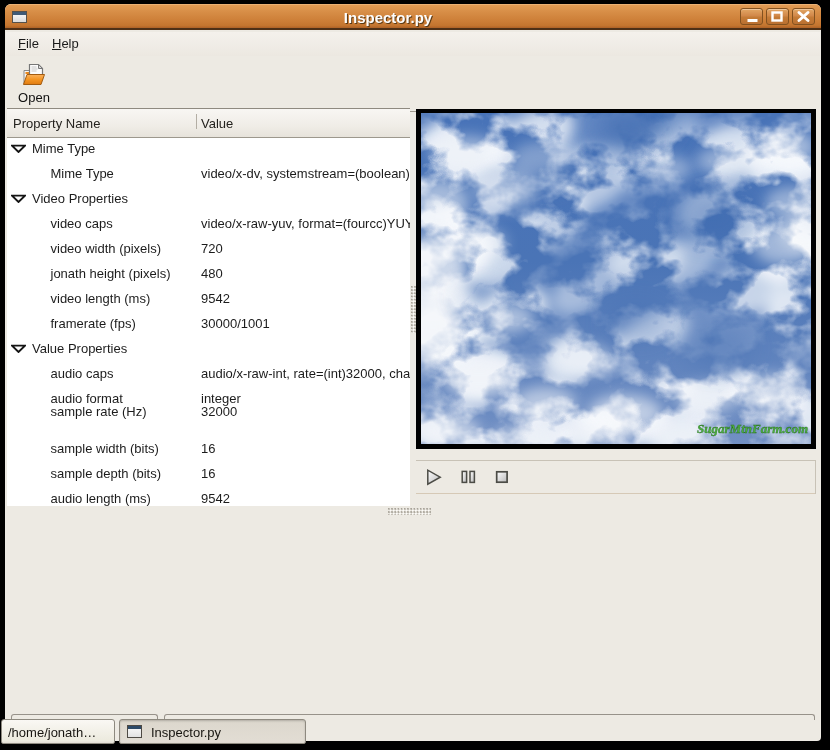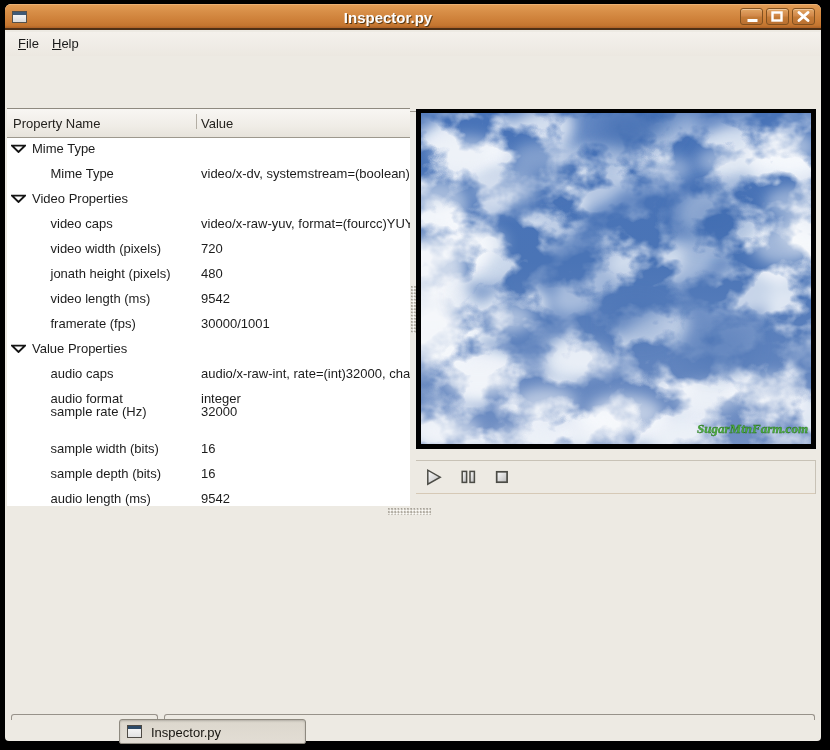--- a/index.html
+++ b/index.html
@@ -96,20 +96,40 @@
       </div>
       <div class="wbtn" style="left:787px;">
         <svg width="21" height="15">
             <path d="M6 3.5 L15 11.5 M15 3.5 L6 11.5" stroke="#fff" stroke-width="3" stroke-linecap="round"></path>
           </svg>
       </div>
     </div>
     <div id="menubar">
       <div class="mi" style="left:12px;"><span style="text-decoration:underline;">F</span>ile</div>
       <div class="mi" style="left:46px;"><span style="text-decoration:underline;">H</span>elp</div>
+    </div>
+    <div id="toolbar">
+      <svg style="position:absolute;left:15px;top:7px;" width="26" height="25" viewBox="0 0 26 25">
+        <g>
+          <path d="M3 7.5 L14 7.5 L14 21 L3 21 Z" fill="#f7f7f7" stroke="#8a8a8a" stroke-width="1"></path>
+          <rect x="4.5" y="9" width="8" height="2" fill="#e8871e"></rect>
+          <path d="M8.5 1.5 L17.5 1.5 L21.5 5.5 L21.5 16 L8.5 16 Z" fill="#fbfbfb" stroke="#777" stroke-width="1.2"></path>
+          <path d="M17.5 1.5 L17.5 5.5 L21.5 5.5 Z" fill="#d9d9d9" stroke="#777" stroke-width="1"></path>
+          <path d="M10.5 4 h5 M10.5 6 h6 M10.5 8 h5" stroke="#bbb" stroke-width="0.8"></path>
+          <path d="M2.5 21.5 L6 11.5 L23.5 11.5 L20 21.5 Z" fill="url(#foldg)" stroke="#a35c11" stroke-width="1"></path>
+        </g>
+        <defs>
+          <linearGradient id="foldg" x1="0" y1="0" x2="0" y2="1">
+            <stop offset="0" stop-color="#fbb25c"></stop>
+              <stop offset="0.5" stop-color="#f49523"></stop>
+              <stop offset="1" stop-color="#e07c12"></stop>
+          </linearGradient>
+        </defs>
+      </svg>
+      <div style="position:absolute;left:28px;top:34px;transform:translateX(-50%);font-size:13px;color:#111;">Open</div>
     </div>
     <div id="mainline"></div>
   </div>
 
   <div id="tree">
     <div id="treehead">
       <div style="position:absolute;left:6px;top:6.5px;">Property Name</div>
       <div style="position:absolute;left:194px;top:6.5px;">Value</div>
       <div class="csep"></div>
     </div>
@@ -296,20 +316,23 @@
     <rect x="46.2" y="3.4" width="4.4" height="11" fill="url(#icg)" stroke="#4c4c46" stroke-width="1.5"></rect>
     <rect x="54" y="3.4" width="4.4" height="11" fill="url(#icg)" stroke="#4c4c46" stroke-width="1.5"></rect>
     <rect x="80.7" y="3.8" width="10.4" height="10.4" fill="url(#icg)" stroke="#4c4c46" stroke-width="1.7"></rect>
   </svg>
 
   <div class="dots-h"></div>
 
   <div class="sframe" style="left:11px; top:714px; width:147px; height:6px;"></div>
   <div class="sframe" style="left:164px; top:714px; width:651px; height:6px;"></div>
 
+  <div class="pbtn" id="pbtn1">
+      <span style="position:absolute;left:6px;top:5px;">/home/jonath…</span>
+    </div>
   <div class="pbtn" id="pbtn2">
     <div class="wicon">
         <div class="bar"></div>
       </div>
     <span style="position:absolute;left:31px;top:5px;">Inspector.py</span>
   </div>
 
   <div id="blackbottom"></div>
 </div>
 

